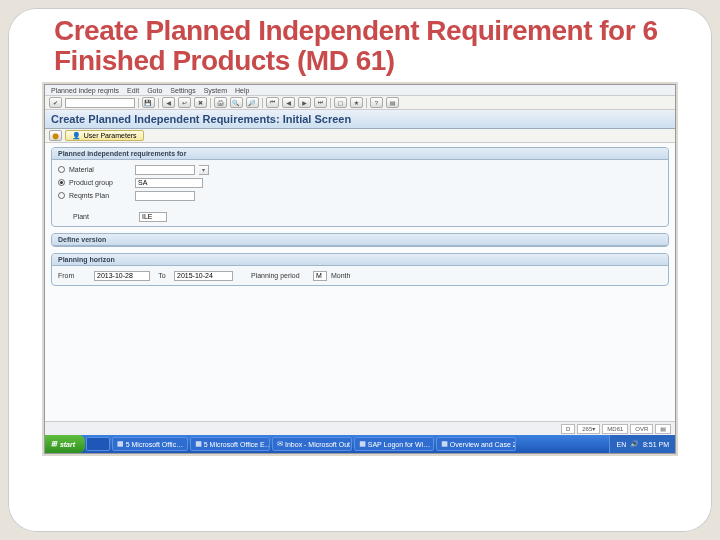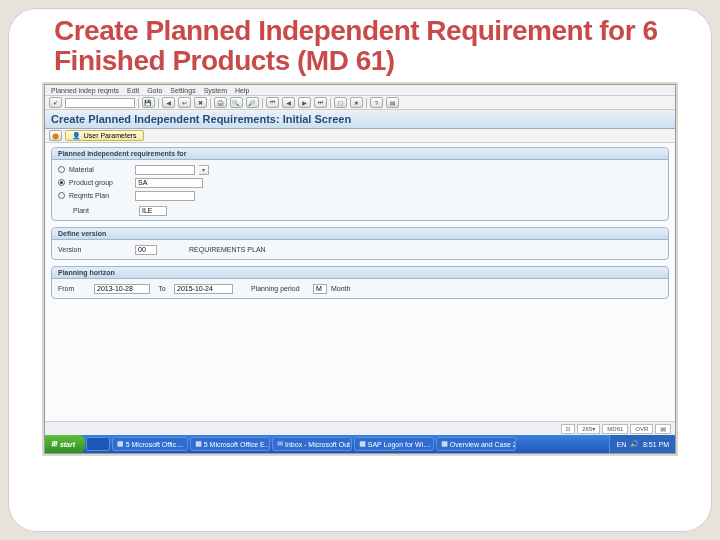--- a/index.html
+++ b/index.html
@@ -115,42 +115,32 @@
                 <input value="SA" style="">
               </span>
           </div>
           <div class="row">
             <span class="radio"></span>
             <span class="lbl">Reqmts Plan</span>
             <span class="fld" style="width:60px">
                 <input style="">
               </span>
           </div>
-          <div class="row" style="margin-top:2px">
+          <div class="row" style="margin-top:8px">
             <span style="width:11px"></span>
             <span class="lbl">Plant</span>
             <span class="fld" style="width:28px">
                 <input value="ILE" style="">
               </span>
           </div>
         </div>
       </div>
 
       <div class="panel">
         <div class="panel-title">Define version</div>
-        <div class="panel-body">
-          <div class="row">
-            <span class="lbl" style="width:73px">Version</span>
-            <span class="fld" style="width:22px">
-                <input value="00" style="">
-              </span>
-            <span style="width:24px"></span>
-            <span class="static-txt">REQUIREMENTS PLAN</span>
-          </div>
-        </div>
       </div>
 
       <div class="panel">
         <div class="panel-title">Planning horizon</div>
         <div class="panel-body">
           <div class="row">
             <span class="lbl-s">From</span>
             <span class="fld" style="width:56px">
                 <input value="2013-10-28" style="">
               </span>

